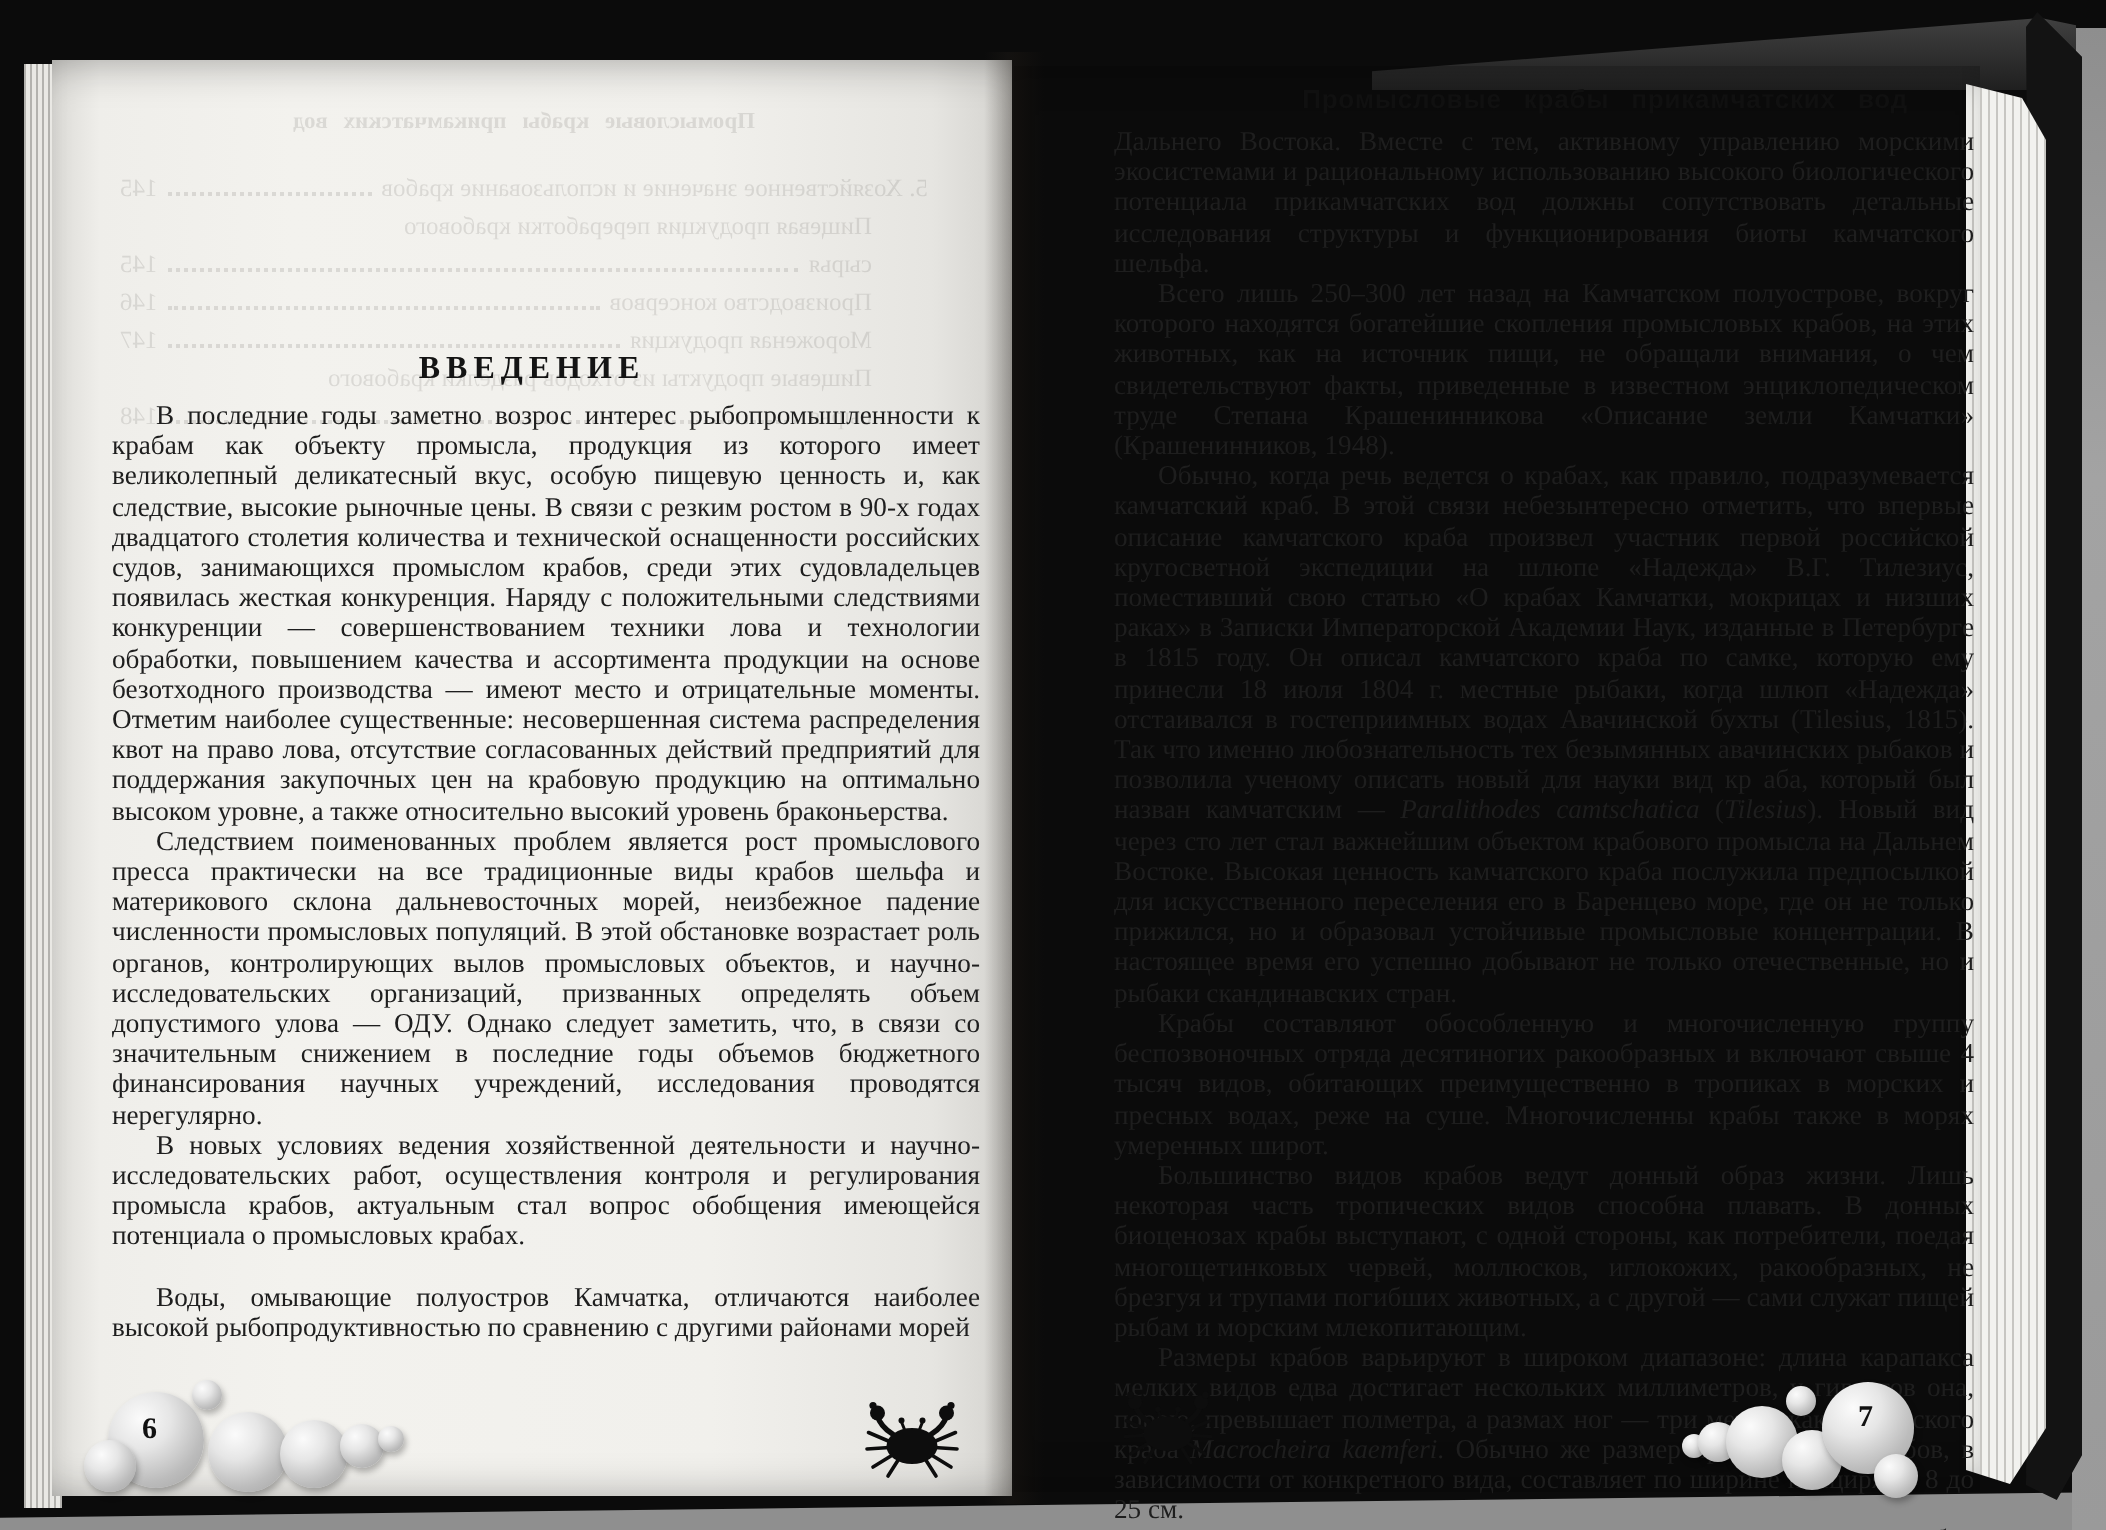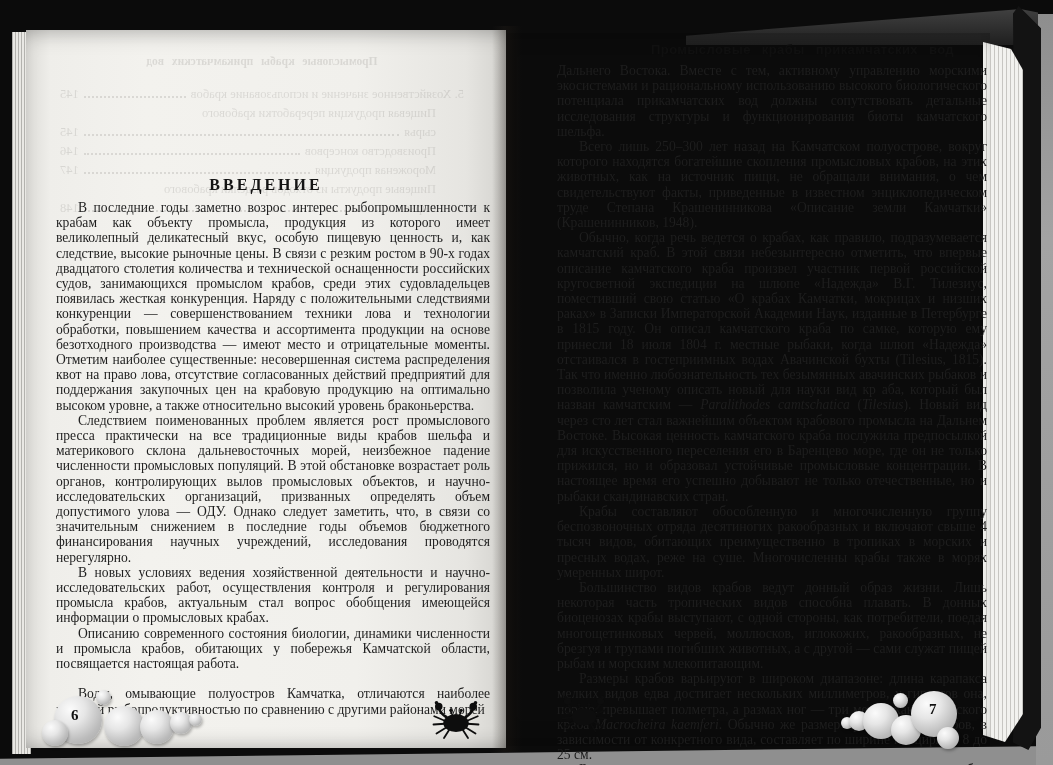--- a/index.html
+++ b/index.html
@@ -112,22 +112,21 @@
             <span>148</span>
           </div>
         </div>
     </div>
 
     <h1 class="intro-heading">ВВЕДЕНИЕ</h1>
 
     <div class="body-text body-left">
         <p><span>В последние годы заметно возрос интерес рыбопромышленности к крабам как объекту промысла, продукция из которого имеет великолепный деликатесный вкус, особую пищевую ценность и, как следствие, высокие рыночные цены. В связи с резким ростом в 90-х годах двадцатого столетия количества и технической оснащенности российских судов, занимающихся промыслом крабов, среди этих судовладельцев появилась жесткая конкуренция. Наряду с положительными следствиями конкуренции — совершенствованием техники лова и технологии обработки, повышением качества и ассортимента продукции на основе безотходного производства — имеют место и отрицательные моменты. Отметим наиболее существенные: несовершенная система распределения квот на право лова, отсутствие согласованных действий предприятий для поддержания закупочных цен на крабовую продукцию на оптимально высоком уровне, а также относительно высокий уровень браконьерства.</span></p>
         <p><span>Следствием поименованных проблем является рост промыслового пресса практически на все традиционные виды крабов шельфа и материкового склона дальневосточных морей, неизбежное падение численности промысловых популяций. В этой обстановке возрастает роль органов, контролирующих вылов промысловых объектов, и научно-исследовательских организаций, призванных определять объем допустимого улова — ОДУ. Однако следует заметить, что, в связи со значительным снижением в последние годы объемов бюджетного финансирования научных учреждений, исследования проводятся нерегулярно.</span></p>
-        <p><span>В новых условиях ведения хозяйственной деятельности и научно-исследовательских работ, осуществления контроля и регулирования промысла крабов, актуальным стал вопрос обобщения имеющейся информации о промысловых крабах.</span></p>
-        <p><span>Описанию современного состояния биологии, динамики численности и промысла крабов, обитающих у побережья Камчатской области, посвящается настоящая работа.</span></p>
+        <p><span>В новых условиях ведения хозяйственной деятельности и научно-исследовательских работ, осуществления контроля и регулирования промысла крабов, актуальным стал вопрос обобщения имеющейся потенциала о промысловых крабах.</span></p>
         <p class="gap"><span>Воды, омывающие полуостров Камчатка, отличаются наиболее высокой рыбопродуктивностью по сравнению с другими районами морей</span></p>
       </div>
 
     <div class="bubbles bubbles-6">
       <i class="bb" style="left:12px;top:2px;width:48px;height:48px;"></i>
       <i class="bb" style="left:54px;top:-4px;width:15px;height:15px;"></i>
       <i class="bb" style="left:0px;top:26px;width:26px;height:26px;"></i>
       <i class="bb" style="left:62px;top:12px;width:40px;height:40px;"></i>
       <i class="bb" style="left:98px;top:16px;width:34px;height:34px;"></i>
       <i class="bb" style="left:128px;top:18px;width:22px;height:22px;"></i>

